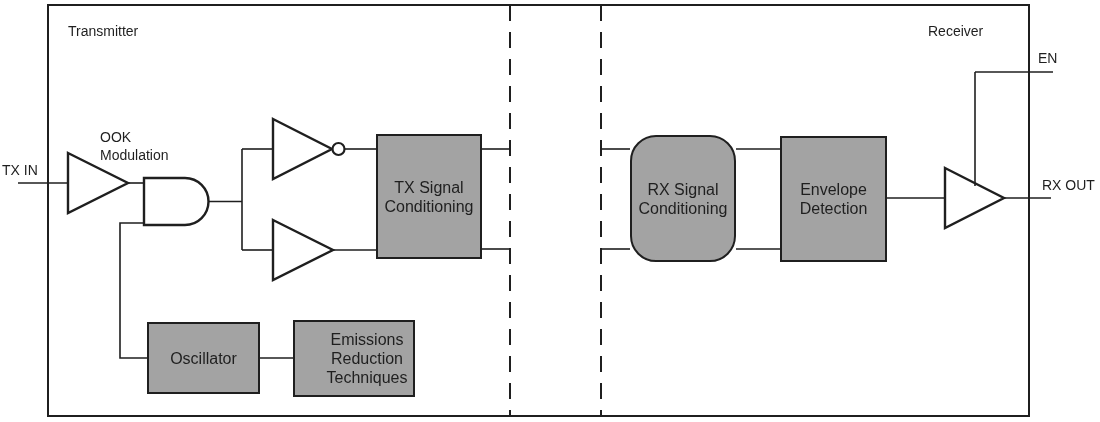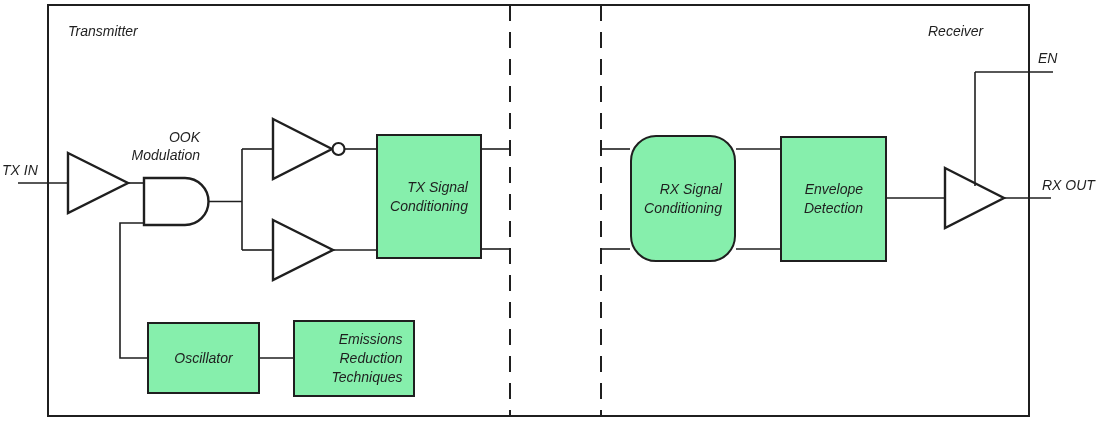--- a/index.html
+++ b/index.html
@@ -5,44 +5,43 @@
   html, body { margin: 0; padding: 0; background: #ffffff; }
   * { box-sizing: border-box; }
   .stage {
     position: relative;
     width: 1100px;
     height: 422px;
     background: #ffffff;
     font-family: "Liberation Sans", sans-serif;
     color: #1f1f1f;
     overflow: hidden;
-    font-style: italic;
   }
   .stage svg { position: absolute; left: 0; top: 0; }
   .blockbox {
     position: absolute;
     border: 2.5px solid #1f1f1f;
-    background: #86efac;
+    background: #a3a3a3;
     display: flex;
     align-items: center;
     justify-content: center;
-    text-align: right;
+    text-align: center;
     white-space: pre-line;
-    font-size: 14px;
+    font-size: 16px;
     line-height: 19px;
     color: #1f1f1f;
   }
   .lbl {
     position: absolute;
     font-size: 14px;
     line-height: 18px;
     white-space: pre-line;
     color: #1f1f1f;
   }
-  .lbl.centered { text-align: right; }
+  .lbl.centered { text-align: left; }
   .box-tx  { left: 376px; top: 134px; width: 106px; height: 125px; }
   .box-rx  { left: 630px; top: 135px; width: 106px; height: 127px; border-radius: 26px; }
   .box-env { left: 780px; top: 136px; width: 107px; height: 126px; }
   .box-osc { left: 147px; top: 322px; width: 113px; height: 72px; }
   .box-emi { left: 293px; top: 320px; width: 122px; height: 77px; padding-left: 26px; }
   .lbl-transmitter { left: 68px;  top: 22px; }
   .lbl-receiver    { left: 928px; top: 22px; }
   .lbl-txin        { left: 2px;   top: 161px; }
   .lbl-en          { left: 1038px; top: 49px; text-align: center; }
   .lbl-rxout       { left: 1042px; top: 176px; }

